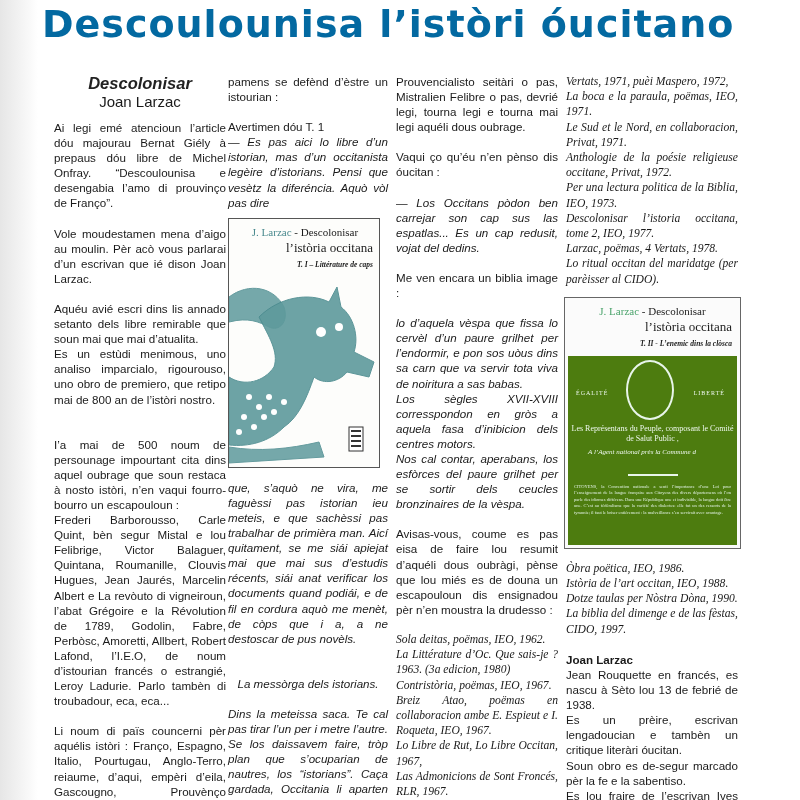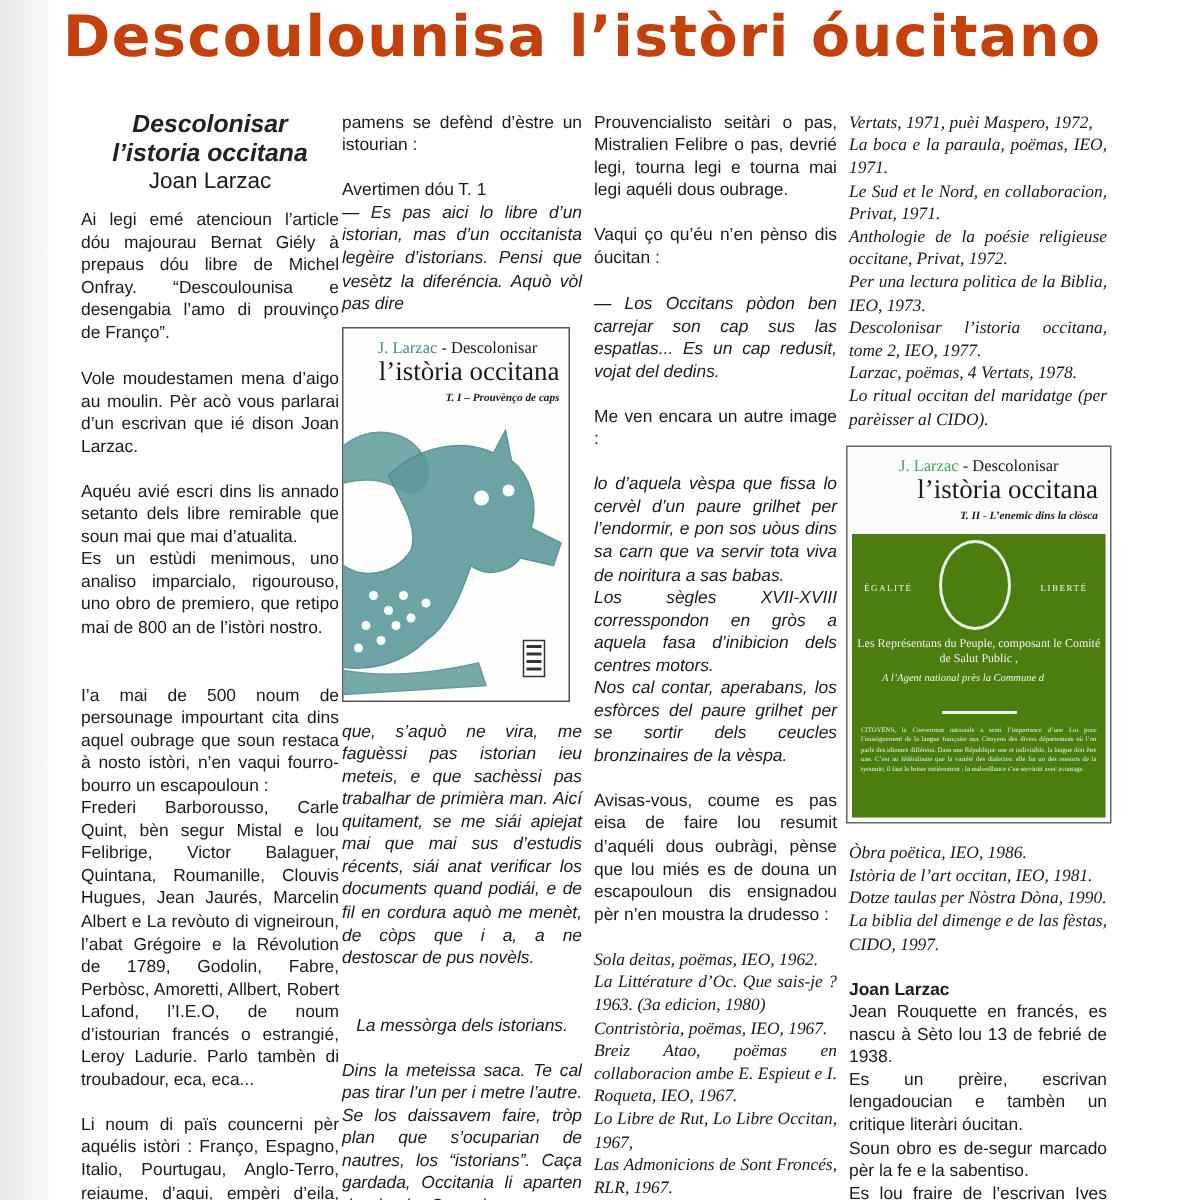--- a/index.html
+++ b/index.html
@@ -11,21 +11,21 @@
     position: relative;
   }
   .left-shade {
     position: absolute; left: 0; top: 0; width: 38px; height: 800px;
     background: linear-gradient(to right, #e6e6e6, #f7f7f7 70%, #ffffff);
   }
   .headline {
     position: absolute; left: 42px; top: 2px;
     font-family: "DejaVu Sans", sans-serif;
     font-weight: bold; font-size: 38px; letter-spacing: 1px;
-    color: #c2410c; margin: 0; white-space: nowrap;
+    color: #0369a1; margin: 0; white-space: nowrap;
   }
   .col {
     position: absolute; top: 74px;
     font-size: 11.6px; line-height: 15.1px;
     text-align: justify;
   }
   .col p { margin: 0; }
   .gap { height: 15px; }
   .it { font-style: italic; }
   .serif { font-family: "Liberation Serif", serif; font-style: italic; font-size: 11.6px; line-height: 15.2px; text-align: justify; }
@@ -37,21 +37,21 @@
   .art-title { text-align: center; font-weight: bold; font-style: italic; font-size: 16.5px; line-height: 19px; color: #222; }
   .art-author { text-align: center; font-size: 15px; line-height: 17px; margin-bottom: 10px !important; }
 
   .cover1 {
     position: relative; width: 150px; height: 248px; margin: 8px 0 12px 0;
     border: 1px solid #555; background: #fdfdfb;
   }
   .cover-head { padding: 6px 6px 0 8px; font-family: "Liberation Serif", serif; }
   .cover-line1 { font-size: 11px; line-height: 15px; text-align: center; white-space: nowrap; }
   .cover-author { color: #4a8a8e; }
-  .cover-line2 { font-size: 18px; line-height: 15px; text-align: right; }
+  .cover-line2 { font-size: 13px; line-height: 15px; text-align: right; }
   .cover-sub { font-size: 7.5px; font-style: italic; font-weight: bold; text-align: right; margin-top: 2px; white-space: nowrap; }
   .cover-art { position: absolute; left: 0; top: 58px; width: 150px; height: 188px; }
 
   .cover2 {
     position: relative; width: 175px; height: 250px; margin: 10px 0 12px -2px;
     border: 1px solid #666; background: #fbfbfb;
   }
   .cover2 .cover-head { padding: 6px 8px 0 8px; height: 46px; }
   .cover2 .cover-author { color: #4aa36b; }
   .cover2-green {
@@ -70,21 +70,20 @@
 </style>
 </head>
 <body>
 
 <div class="left-shade"></div>
 
 <h1 class="headline">Descoulounisa l’istòri óucitano</h1>
 
 <div class="col" id="col1">
   <p class="art-title">Descolonisar</p>
-  <p class="art-title">l’istoria occitana</p>
   <p class="art-author">Joan Larzac</p>
   <p>Ai legi emé atencioun l’article dóu majourau Bernat Giély à prepaus dóu libre de Michel Onfray. “Descoulounisa e desengabia l’amo di prouvinço de Franço”.</p>
   <div class="gap"></div>
   <p>Vole moudestamen mena d’aigo au moulin. Pèr acò vous parlarai d’un escrivan que ié dison Joan Larzac.</p>
   <div class="gap"></div>
   <p>Aquéu avié escri dins lis annado setanto dels libre remirable que soun mai que mai d’atualita.</p>
   <p>Es un estùdi menimous, uno analiso imparcialo, rigourouso, uno obro de premiero, que retipo mai de 800 an de l’istòri nostro.</p>
   <div class="gap"></div>
   <div class="gap"></div>
   <p>I’a mai de 500 noum de persounage impourtant cita dins aquel oubrage que soun restaca à nosto istòri, n’en vaqui fourro-bourro un escapouloun :</p>
@@ -99,21 +98,21 @@
   <div class="gap"></div>
   <p>Avertimen dóu T. 1</p>
   <p class="it">— Es pas aici lo libre d’un istorian, mas d’un occitanista legèire d’istorians. Pensi que vesètz la diferéncia. Aquò vòl pas dire</p>
 
   <div class="cover1">
     <div class="cover-head">
       <div class="cover-line1">
         <span class="cover-author">J. Larzac</span><span> - </span><span>Descolonisar</span>
       </div>
       <div class="cover-line2">l’istòria occitana</div>
-      <div class="cover-sub">T. I  –  Prouvènço de caps</div>
+      <div class="cover-sub">T. I  –  Littérature de caps</div>
     </div>
     <svg class="cover-art" viewBox="0 0 150 188">
       <g fill="#5e9a9c" stroke="#4a8a8e" stroke-width="1">
         <path d="M0,20 C20,5 45,10 55,30 C60,45 50,55 40,50 C30,45 20,40 0,45 Z" opacity="0.85"></path>
         <path d="M30,40 C50,20 80,15 100,25 L108,10 L112,30 C125,40 130,60 125,75 L145,85 L140,100 L118,95 C110,105 95,108 85,100 C78,120 70,140 55,150 C40,165 20,170 0,168 L0,100 C15,110 35,105 45,90 C50,75 40,60 30,40 Z" opacity="0.9"></path>
         <path d="M0,170 C30,175 60,172 90,165 L95,180 L0,186 Z" opacity="0.85"></path>
       </g>
       <g fill="#ffffff">
         <circle cx="20" cy="120" r="3"></circle>
           <circle cx="30" cy="130" r="3"></circle>
@@ -146,21 +145,21 @@
 
 </div>
 
 <div class="col" id="col3">
   <p>Prouvencialisto seitàri o pas, Mistralien Felibre o pas, devrié legi, tourna legi e tourna mai legi aquéli dous oubrage.</p>
   <div class="gap"></div>
   <p>Vaqui ço qu’éu n’en pènso dis óucitan :</p>
   <div class="gap"></div>
   <p class="it">— Los Occitans pòdon ben carrejar son cap sus las espatlas... Es un cap redusit, vojat del dedins.</p>
   <div class="gap"></div>
-  <p>Me ven encara un autre image :</p>
+  <p>Me ven encara un biblia image :</p>
   <div class="gap"></div>
   <p class="it">lo d’aquela vèspa que fissa lo cervèl d’un paure grilhet per l’endormir, e pon sos uòus dins sa carn que va servir tota viva de noiritura a sas babas.</p>
   <p class="it">Los sègles XVII-XVIII corresspondon en gròs a aquela fasa d’inibicion dels centres motors.</p>
   <p class="it">Nos cal contar, aperabans, los esfòrces del paure grilhet per se sortir dels ceucles bronzinaires de la vèspa.</p>
   <div class="gap"></div>
   <p>Avisas-vous, coume es pas eisa de faire lou resumit d’aquéli dous oubràgi, pènse que lou miés es de douna un escapouloun dis ensignadou pèr n’en moustra la drudesso :</p>
   <div class="gap"></div>
   <div class="serif">
     <p>Sola deitas, poëmas, IEO, 1962.</p>
     <p>La Littérature d’Oc. Que sais-je ? 1963. (3a edicion, 1980)</p>
@@ -199,21 +198,21 @@
       <span class="seal-r">LIBERTÉ</span>
       <div class="rep">Les Représentans du Peuple, composant le Comité de Salut Public ,</div>
       <div class="agent">A l’Agent national près la Commune d</div>
       <div class="divider-line"></div>
       <div class="small-print">CITOYENS, la Convention nationale a senti l’importance d’une Loi pour l’enseignement de la langue française aux Citoyens des divers départemens où l’on parle des idiomes différens. Dans une République une et indivisible, la langue doit être une. C’est au fédéralisme que la variété des dialectes: elle fut un des ressorts de la tyrannie; il faut le briser entièrement : la malveillance s’en servirait avec avantage.</div>
     </div>
   </div>
 
   <div class="serif">
     <p>Òbra poëtica, IEO, 1986.</p>
-    <p>Istòria de l’art occitan, IEO, 1981.</p>
+    <p>Istòria de l’art occitan, IEO, 1988.</p>
     <p>Dotze taulas per Nòstra Dòna, 1990.</p>
     <p>La biblia del dimenge e de las fèstas, CIDO, 1997.</p>
   </div>
   <div class="gap"></div>
   <p class="bio-head">Joan Larzac</p>
   <p>Jean Rouquette en francés, es nascu à Sèto lou 13 de febrié de 1938.</p>
   <p>Es un prèire, escrivan lengadoucian e tambèn un critique literàri óucitan.</p>
   <p>Soun obro es de-segur marcado pèr la fe e la sabentiso.</p>
   <p>Es lou fraire de l’escrivan Ives Rouquette.</p>
 

